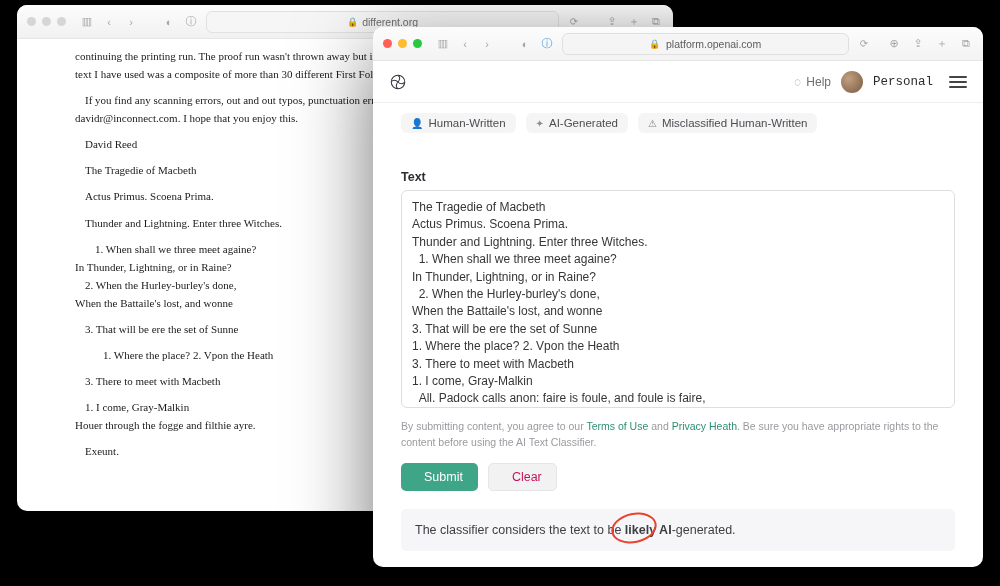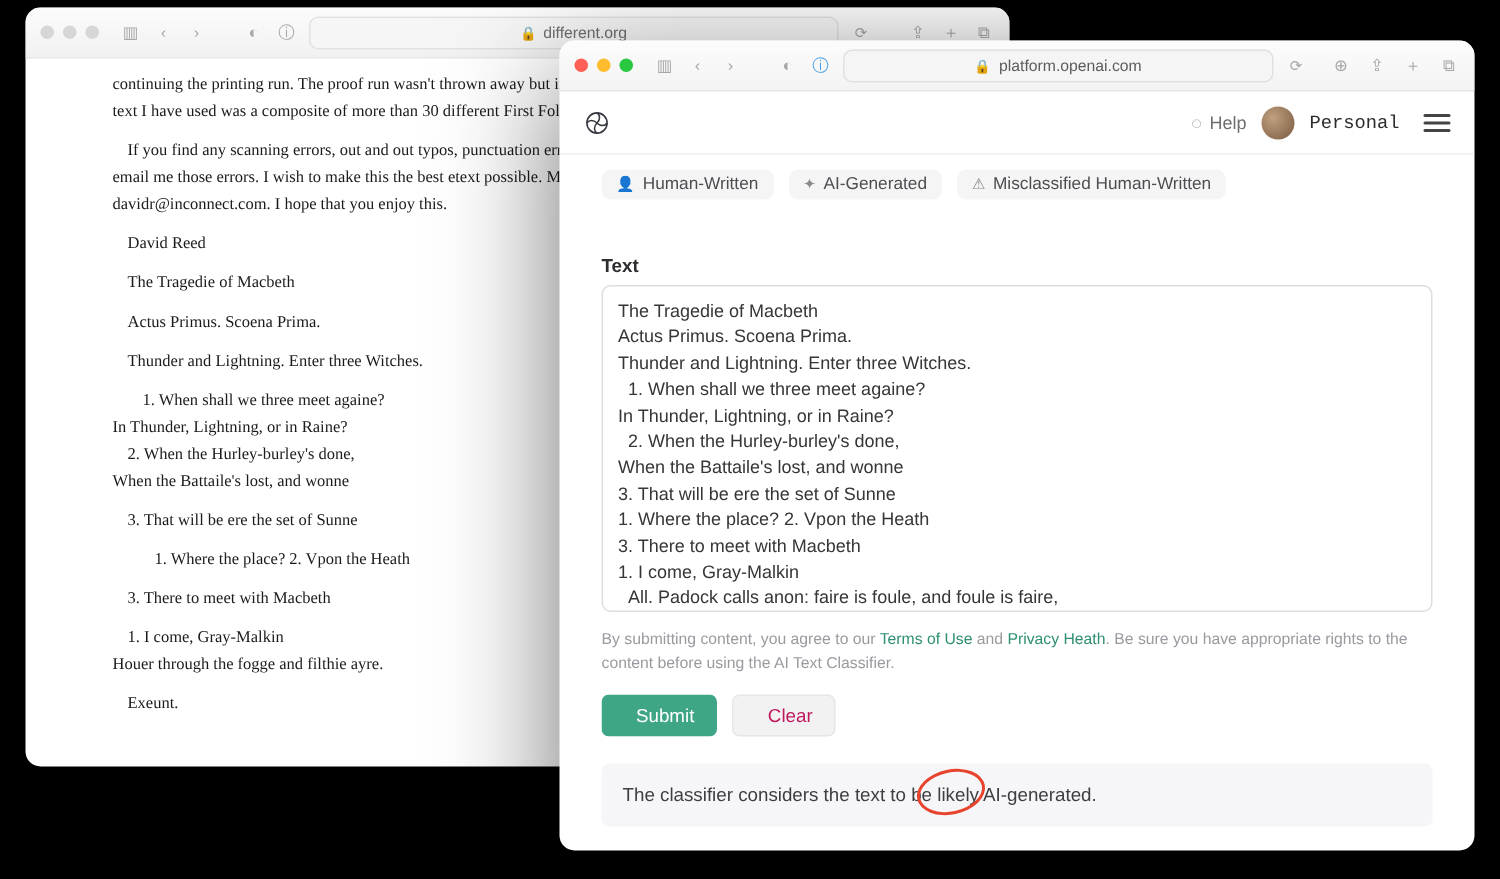--- a/index.html
+++ b/index.html
@@ -169,21 +169,21 @@
     position:relative;
   }
   .circle-annot {
     position:absolute;
     width:46px; height:30px;
     border:2.5px solid #e8432d;
     border-radius:50%;
     transform:rotate(-12deg);
     pointer-events:none;
   }
-  .result .bold { font-weight:400; }
+  .result .bold { font-weight:700; }
   .cutoff {
     margin-top:22px;
     font-size:18px;
     font-weight:700;
     color:#1b1b1d;
   }
   .refresh-ico { font-size:10px; }
 </style>
 </head>
 <body>
@@ -208,21 +208,20 @@
     <div class="tb-icon refresh-ico">⟳</div>
     <div class="tb-spacer"></div>
     <div class="tb-icon">⇪</div>
     <div class="tb-icon">＋</div>
     <div class="tb-icon">⧉</div>
   </div>
   <div class="content-back">
     <p>continuing the printing run. The proof run wasn't thrown away but incor</p>
     <p>text I have used was a composite of more than 30 different First Folio edi</p>
     <p class="blk ind1">If you find any scanning errors, out and out typos, punctuation errors, </p>
-    <p>email me those errors. I wish to make this the best etext possible. M</p>
     <p>davidr@inconnect.com. I hope that you enjoy this.</p>
     <p class="blk ind1">David Reed</p>
     <p class="blk ind1">The Tragedie of Macbeth</p>
     <p class="blk ind1">Actus Primus. Scoena Prima.</p>
     <p class="blk ind1">Thunder and Lightning. Enter three Witches.</p>
     <p class="blk ind2">1. When shall we three meet againe?</p>
     <p>In Thunder, Lightning, or in Raine?</p>
     <p class="ind1">  2. When the Hurley-burley's done,</p>
     <p>When the Battaile's lost, and wonne</p>
     <p class="blk ind1">3. That will be ere the set of Sunne</p>

